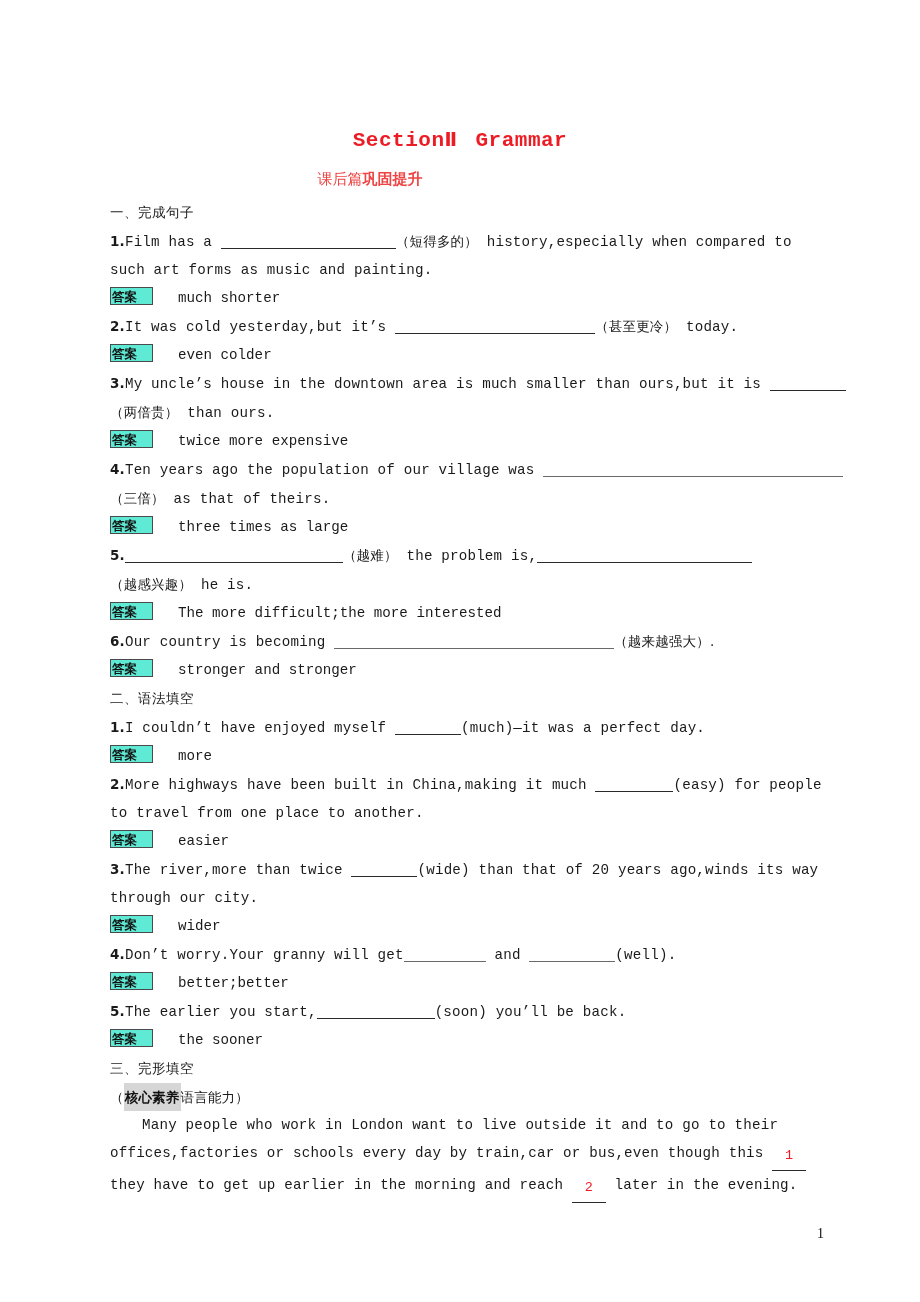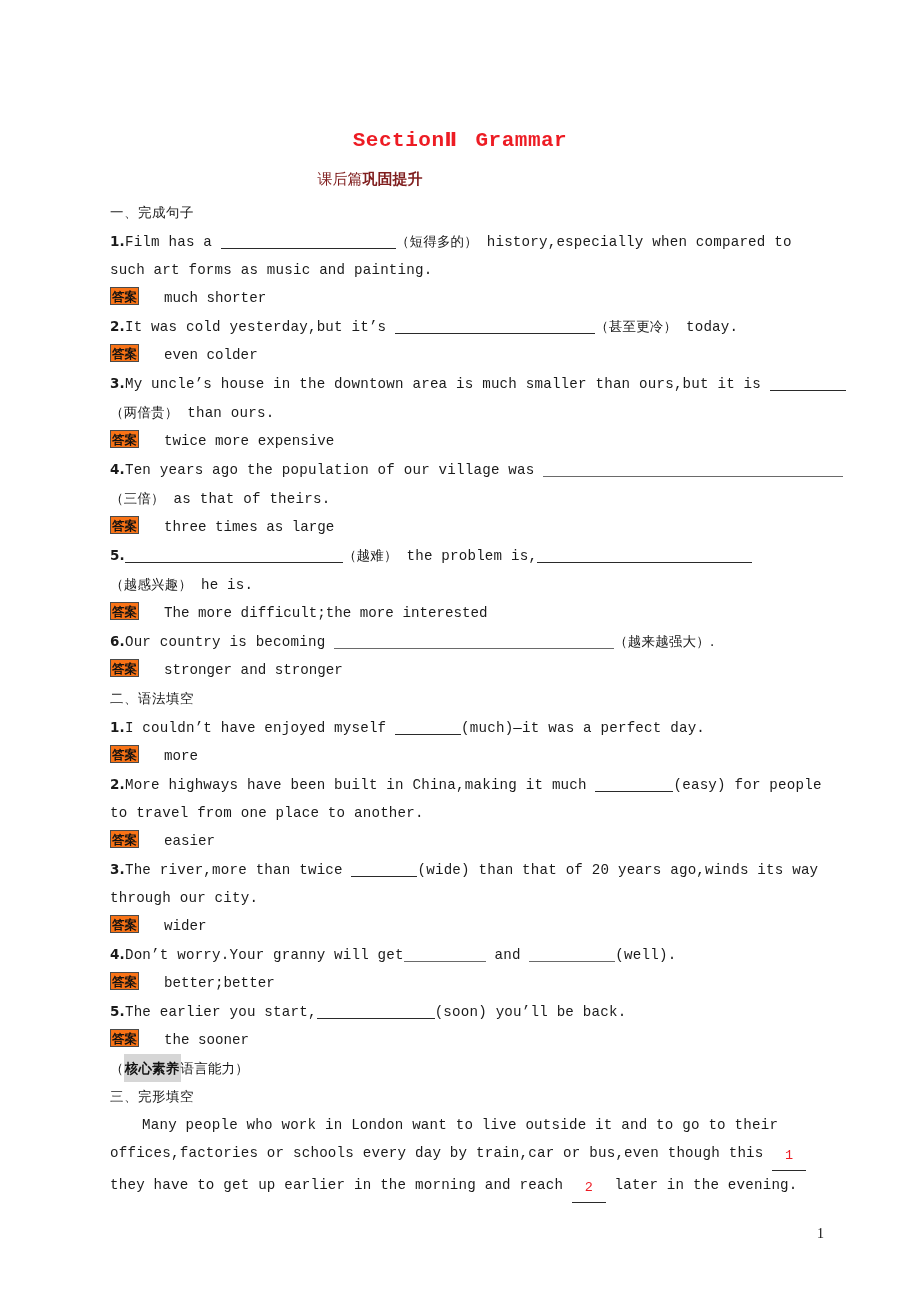--- a/index.html
+++ b/index.html
@@ -36,21 +36,21 @@
   .doc-title .sec-num { font-family: "DejaVu Sans", sans-serif; font-size: 19px; }
   .doc-title .gap { display: inline-block; width: 18px; }
 
   .doc-subtitle {
     position: absolute;
     left: 0; top: 170px;
     width: 740px;
     text-align: center;
     font-family: "DejaVu Sans", sans-serif;
     font-size: 15px;
-    color: #7f1d1d;
+    color: #ef4444;
   }
   .doc-subtitle .light { font-weight: normal; }
   .doc-subtitle .heavy { font-weight: bold; }
 
   
   .content {
     position: absolute;
     left: 110px;
     top: 198px;
     width: 706px;
@@ -70,27 +70,27 @@
   .cn {
     font-family: "DejaVu Sans", sans-serif;
     font-size: 13.5px;
   }
   .qnum { font-weight: bold; font-family: "DejaVu Sans", sans-serif; font-size: 13.5px; }
 
   
   .ans-line { line-height: 28px; font-size: 14.2px; white-space: nowrap; }
   .ans-tag {
     display: inline-block;
-    background: #f97316;
+    background: #5eead4;
     border: 1px solid #4a4a4a;
     font-family: "DejaVu Sans", sans-serif;
     font-size: 12.5px;
     font-weight: bold;
     line-height: 15px;
-    padding: 1px 1px 0 1px;
+    padding: 1px 15px 0 1px;
     vertical-align: 1px;
     color: #111;
     letter-spacing: 0px;
   }
   .ans-text { font-family: "Liberation Mono", monospace; font-size: 14.2px; padding-left: 25px; }
 
   
   .blank {
     display: inline-block;
     border-bottom: 1px solid #2a2a2a;
@@ -186,22 +186,22 @@
     <div class="line"><span class="qnum">3.</span><span>The river,more than twice </span><span class="blank" style="width:66px"></span><span>(wide)</span><span> than that of 20 years ago,winds its way</span></div>
     <div class="line">through our city.</div>
     <div class="ans-line"><span class="ans-tag">答案</span><span class="ans-text">wider</span></div>
 
     <div class="line"><span class="qnum">4.</span><span>Don’t worry.Your granny will get</span><span class="blank-thin" style="width:82px"></span><span> and </span><span class="blank-thin" style="width:86px"></span><span>(well).</span></div>
     <div class="ans-line"><span class="ans-tag">答案</span><span class="ans-text">better;better</span></div>
 
     <div class="line"><span class="qnum">5.</span><span>The earlier you start,</span><span class="blank" style="width:118px"></span><span>(soon)</span><span> you’ll be back.</span></div>
     <div class="ans-line"><span class="ans-tag">答案</span><span class="ans-text">the sooner</span></div>
 
+    <div class="line sec-head cn">三、完形填空</div>
     <div class="line cn"><span>（</span><span class="badge">核心素养</span><span>语言能力</span><span>）</span></div>
-    <div class="line sec-head cn">三、完形填空</div>
 
     <div class="line"><span class="indent"></span><span>Many people who work in London want to live outside it and to go to their</span></div>
     <div class="line"><span>offices,factories or schools every day by train,car or bus,even though this </span><span class="rblank" style="width:34px">1</span></div>
     <div class="line"><span>they have to get up earlier in the morning and reach </span><span class="rblank" style="width:34px">2</span><span> later in the evening.</span></div>
 
   </div>
 
   <div class="page-number">1</div>
 
 </div>

